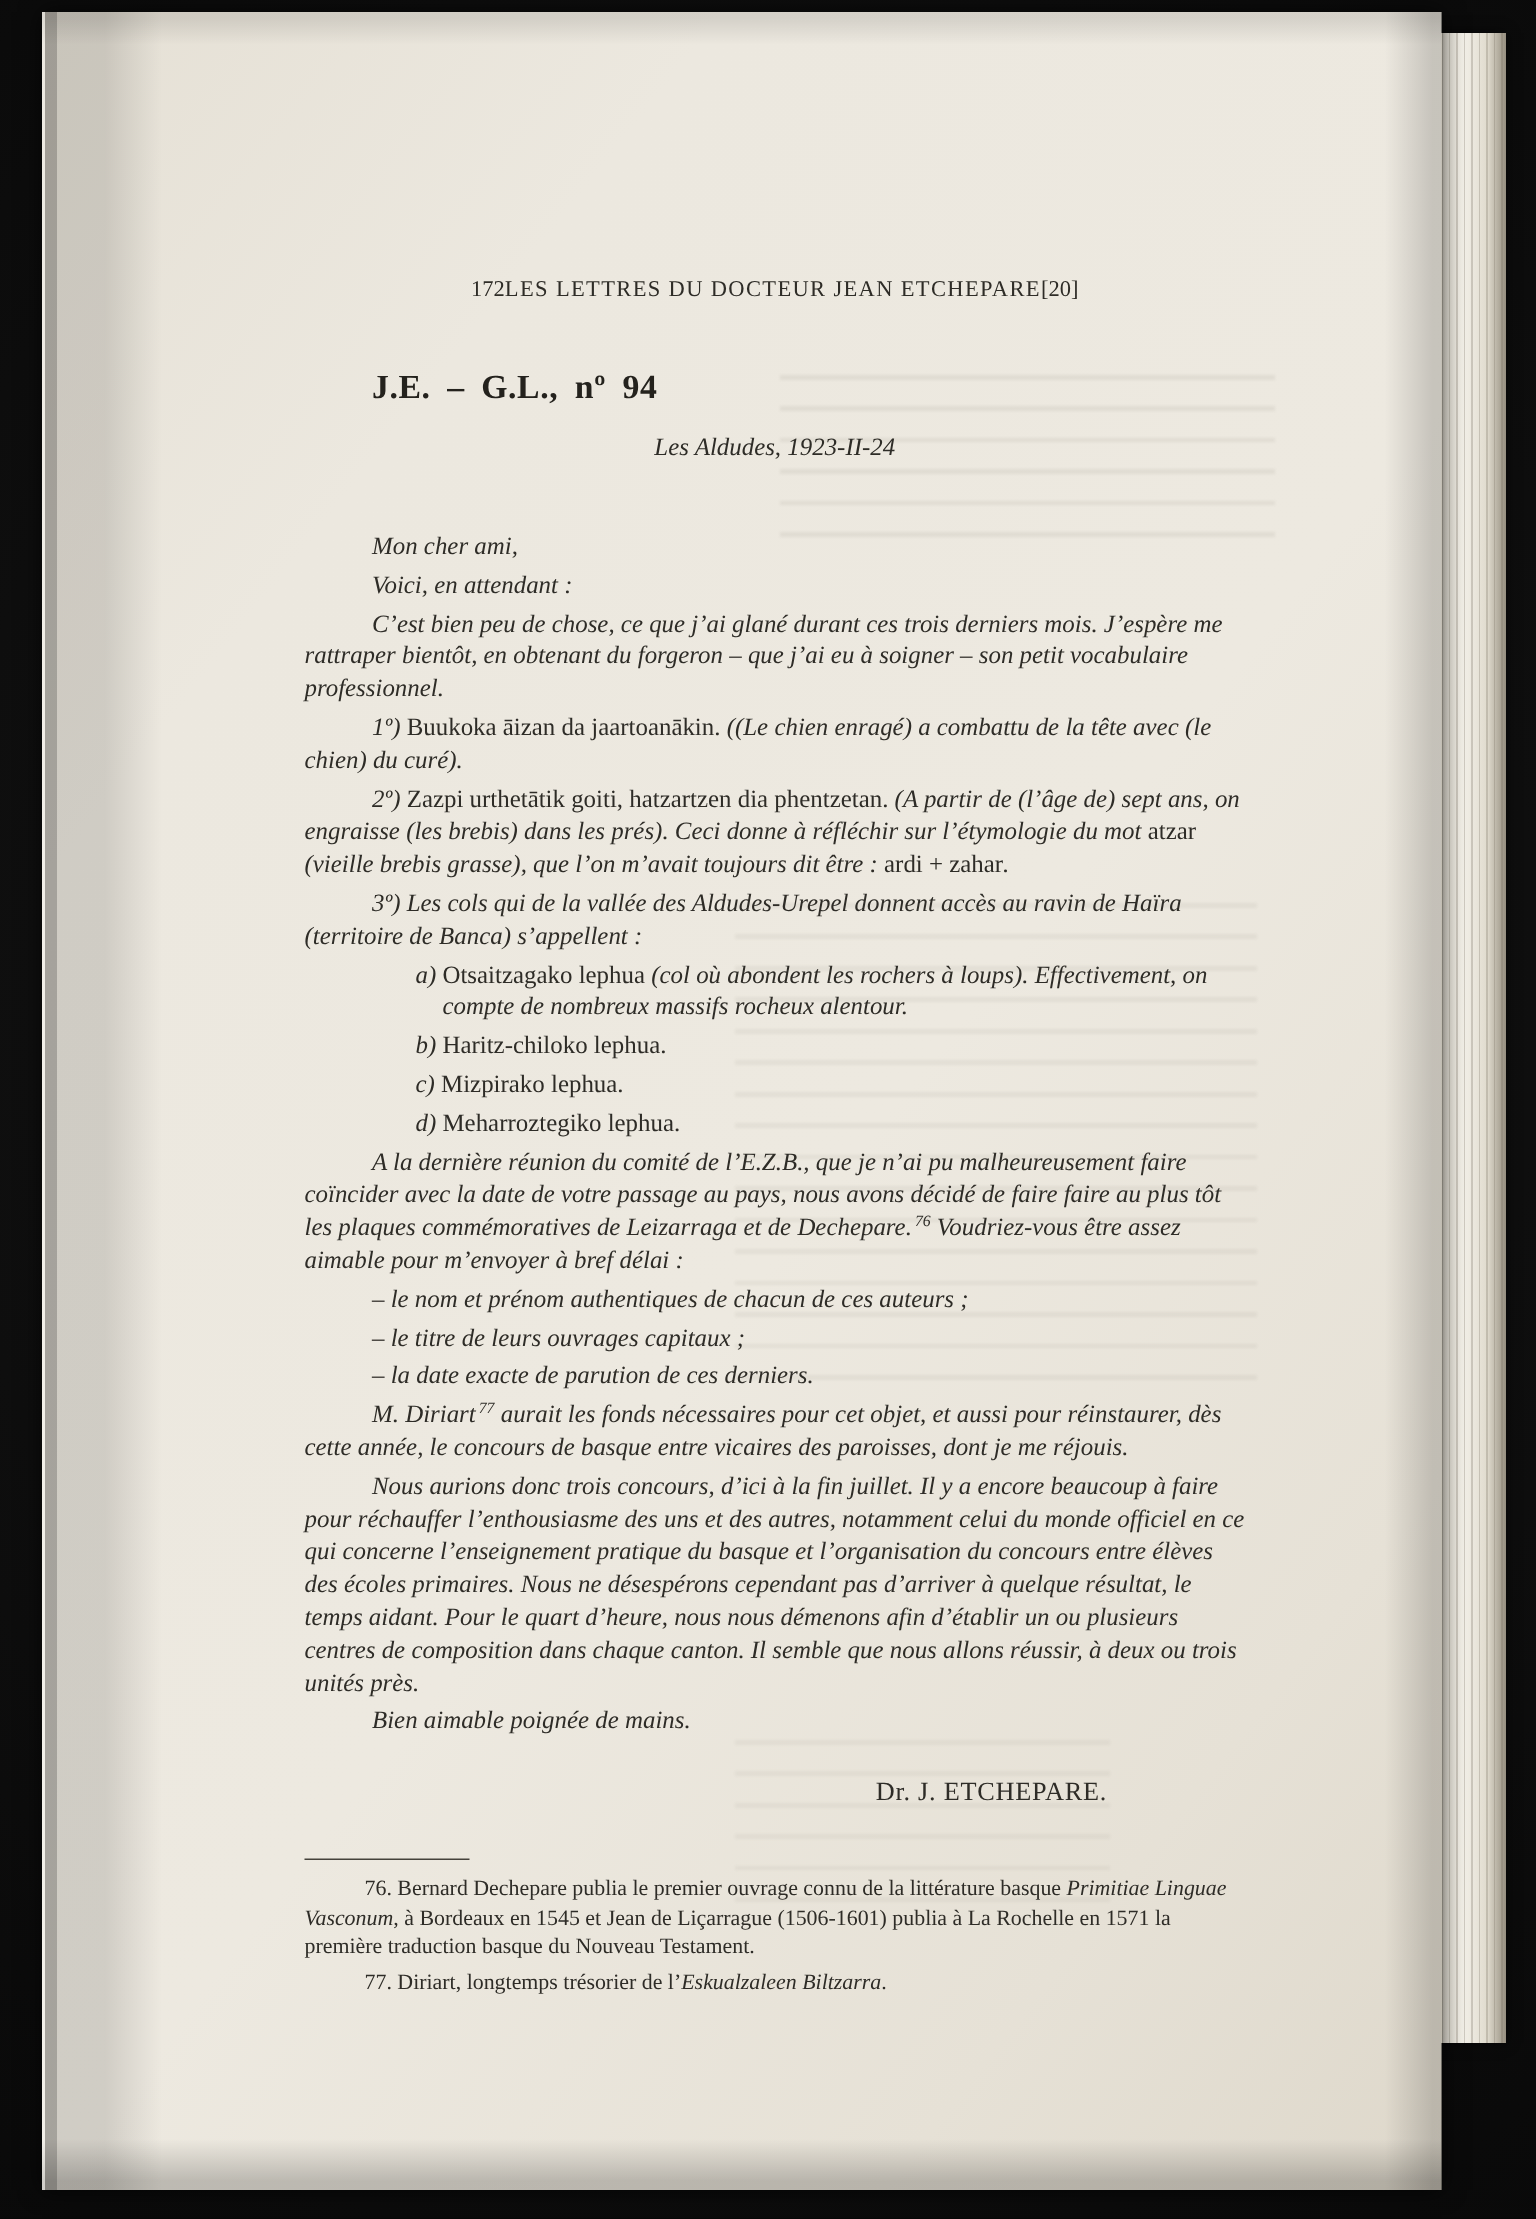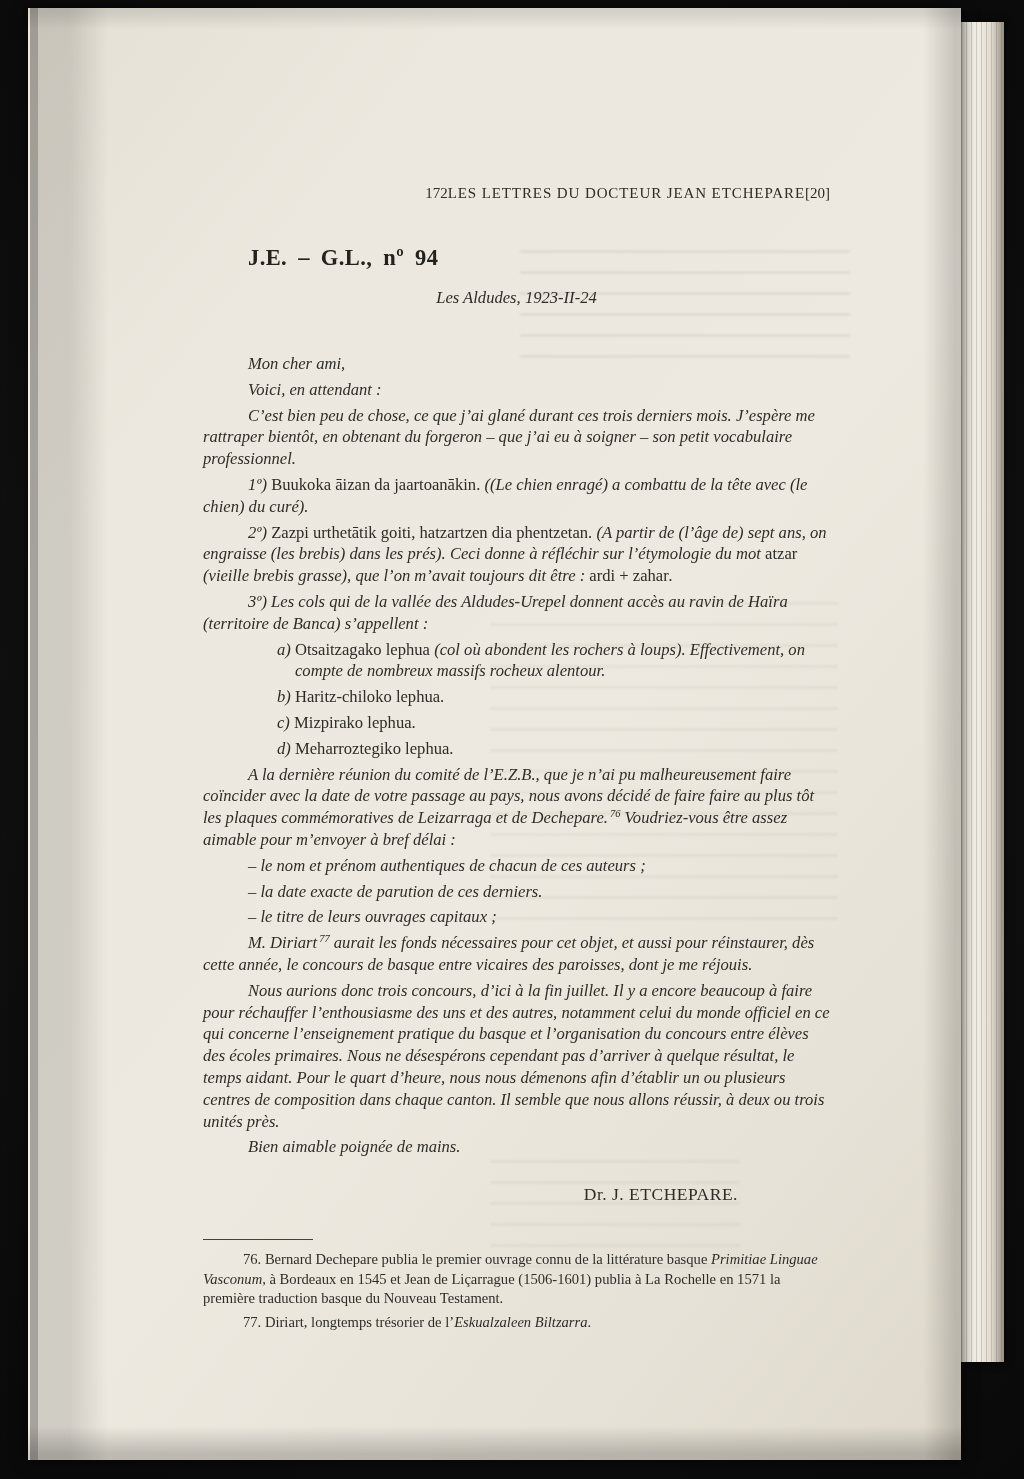--- a/index.html
+++ b/index.html
@@ -31,21 +31,21 @@
   
   .ghost { position:absolute; pointer-events:none; filter:blur(1px); opacity:.10;
     background:repeating-linear-gradient(0deg, rgba(92,86,74,.85) 0 3px, transparent 3px 21px); }
   .ghost1 { left:492px; top:232px; width:330px; height:118px; }
   .ghost2 { left:462px; top:582px; width:348px; height:330px; opacity:.08; }
   .ghost3 { left:462px; top:1150px; width:250px; height:110px; opacity:.07; }
 
   .content { position:absolute; left:175px; top:0; width:627px; padding-top:176px;
              color:var(--ink,#2e2c27); }
 
-  .running-header { display:flex; justify-content:flex-end; align-items:baseline;
+  .running-header { display:flex; justify-content:center; align-items:baseline;
      font-size:15px; line-height:19px; }
   .running-title { letter-spacing:.9px; }
 
   .letter-heading { margin:42px 0 0 45px; font-size:22.5px; line-height:26px; font-weight:bold;
      letter-spacing:.4px; word-spacing:5px; color:#24221d; }
 
   .dateline { margin-top:16px; text-align:center; font-style:italic; font-size:16.6px; line-height:22px;font-family:Liberation Serif, serif; }
 
   .letter-body { margin-top:44px; font-size:16.6px; line-height:21.8px; }
   .letter-body p { margin:0 0 4px; }
@@ -94,22 +94,22 @@
           <p class="para"><span class="i">C’est bien peu de chose, ce que j’ai glané durant ces trois derniers mois. J’espère me rattraper bientôt, en obtenant du forgeron – que j’ai eu à soigner – son petit vocabulaire professionnel.</span></p>
           <p class="para"><span class="i">1º) </span><span class="r">Buukoka āizan da jaartoanākin. </span><span class="i">((Le chien enragé) a combattu de la tête avec (le chien) du curé).</span></p>
           <p class="para"><span class="i">2º) </span><span class="r">Zazpi urthetātik goiti, hatzartzen dia phentzetan. </span><span class="i">(A partir de (l’âge de) sept ans, on engraisse (les brebis) dans les prés). Ceci donne à réfléchir sur l’étymologie du mot </span><span class="r">atzar</span><span class="i"> (vieille brebis grasse), que l’on m’avait toujours dit être : </span><span class="r">ardi + zahar</span><span class="i">.</span></p>
           <p class="para"><span class="i">3º) Les cols qui de la vallée des Aldudes-Urepel donnent accès au ravin de Haïra (territoire de Banca) s’appellent :</span></p>
           <p class="list"><span class="i">a) </span><span class="r">Otsaitzagako lephua </span><span class="i">(col où abondent les rochers à loups). Effectivement, on compte de nombreux massifs rocheux alentour.</span></p>
           <p class="list"><span class="i">b) </span><span class="r">Haritz-chiloko lephua.</span></p>
           <p class="list"><span class="i">c) </span><span class="r">Mizpirako lephua.</span></p>
           <p class="list"><span class="i">d) </span><span class="r">Meharroztegiko lephua.</span></p>
           <p class="para"><span class="i">A la dernière réunion du comité de l’E.Z.B., que je n’ai pu malheureusement faire coïncider avec la date de votre passage au pays, nous avons décidé de faire faire au plus tôt les plaques commémoratives de Leizarraga et de Dechepare.</span><sup class="supref">76</sup><span class="i"> Voudriez-vous être assez aimable pour m’envoyer à bref délai :</span></p>
           <p class="dash"><span class="i">– le nom et prénom authentiques de chacun de ces auteurs ;</span></p>
+          <p class="dash"><span class="i">– le titre de leurs ouvrages capitaux ;</span></p>
           <p class="dash"><span class="i">– la date exacte de parution de ces derniers.</span></p>
-          <p class="dash"><span class="i">– le titre de leurs ouvrages capitaux ;</span></p>
           <p class="para"><span class="i">M. Diriart</span><sup class="supref">77</sup><span class="i"> aurait les fonds nécessaires pour cet objet, et aussi pour réinstaurer, dès cette année, le concours de basque entre vicaires des paroisses, dont je me réjouis.</span></p>
           <p class="para"><span class="i">Nous aurions donc trois concours, d’ici à la fin juillet. Il y a encore beaucoup à faire pour réchauffer l’enthousiasme des uns et des autres, notamment celui du monde officiel en ce qui concerne l’enseignement pratique du basque et l’organisation du concours entre élèves des écoles primaires. Nous ne désespérons cependant pas d’arriver à quelque résultat, le temps aidant. Pour le quart d’heure, nous nous démenons afin d’établir un ou plusieurs centres de composition dans chaque canton. Il semble que nous allons réussir, à deux ou trois unités près.</span></p>
           <p class="para"><span class="i">Bien aimable poignée de mains.</span></p>
         </div>
 
       <div class="signature">Dr. J. ETCHEPARE.</div>
 
       <div class="fn-rule"></div>
 
       <div class="footnotes">

